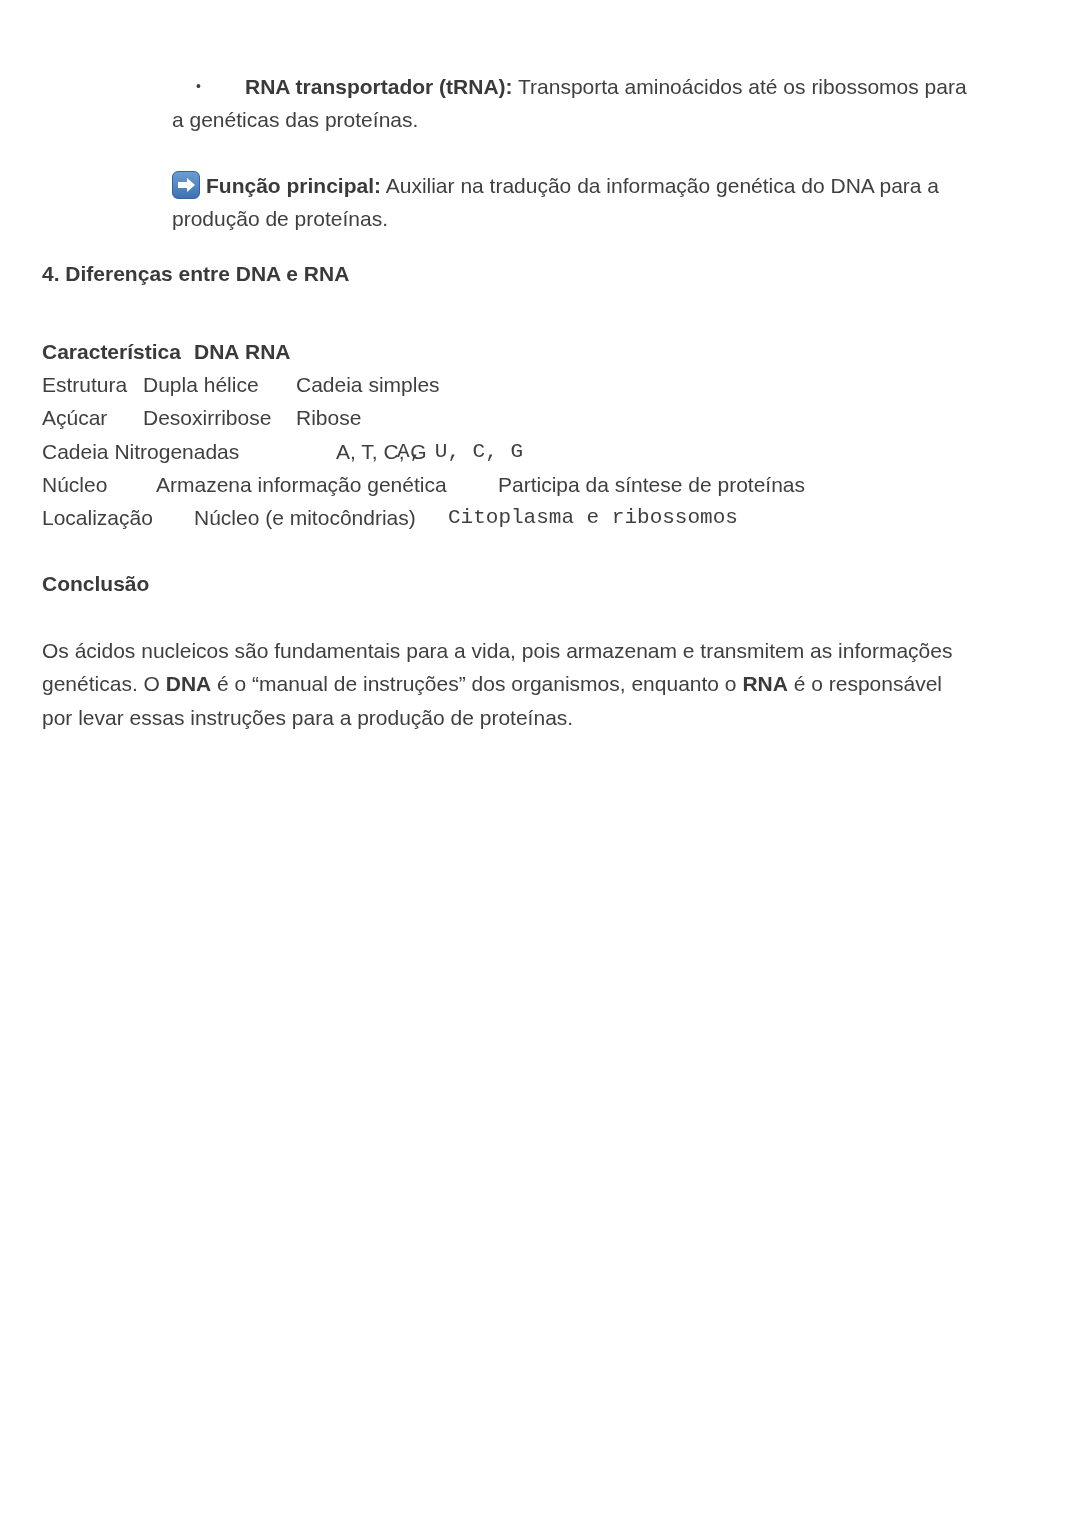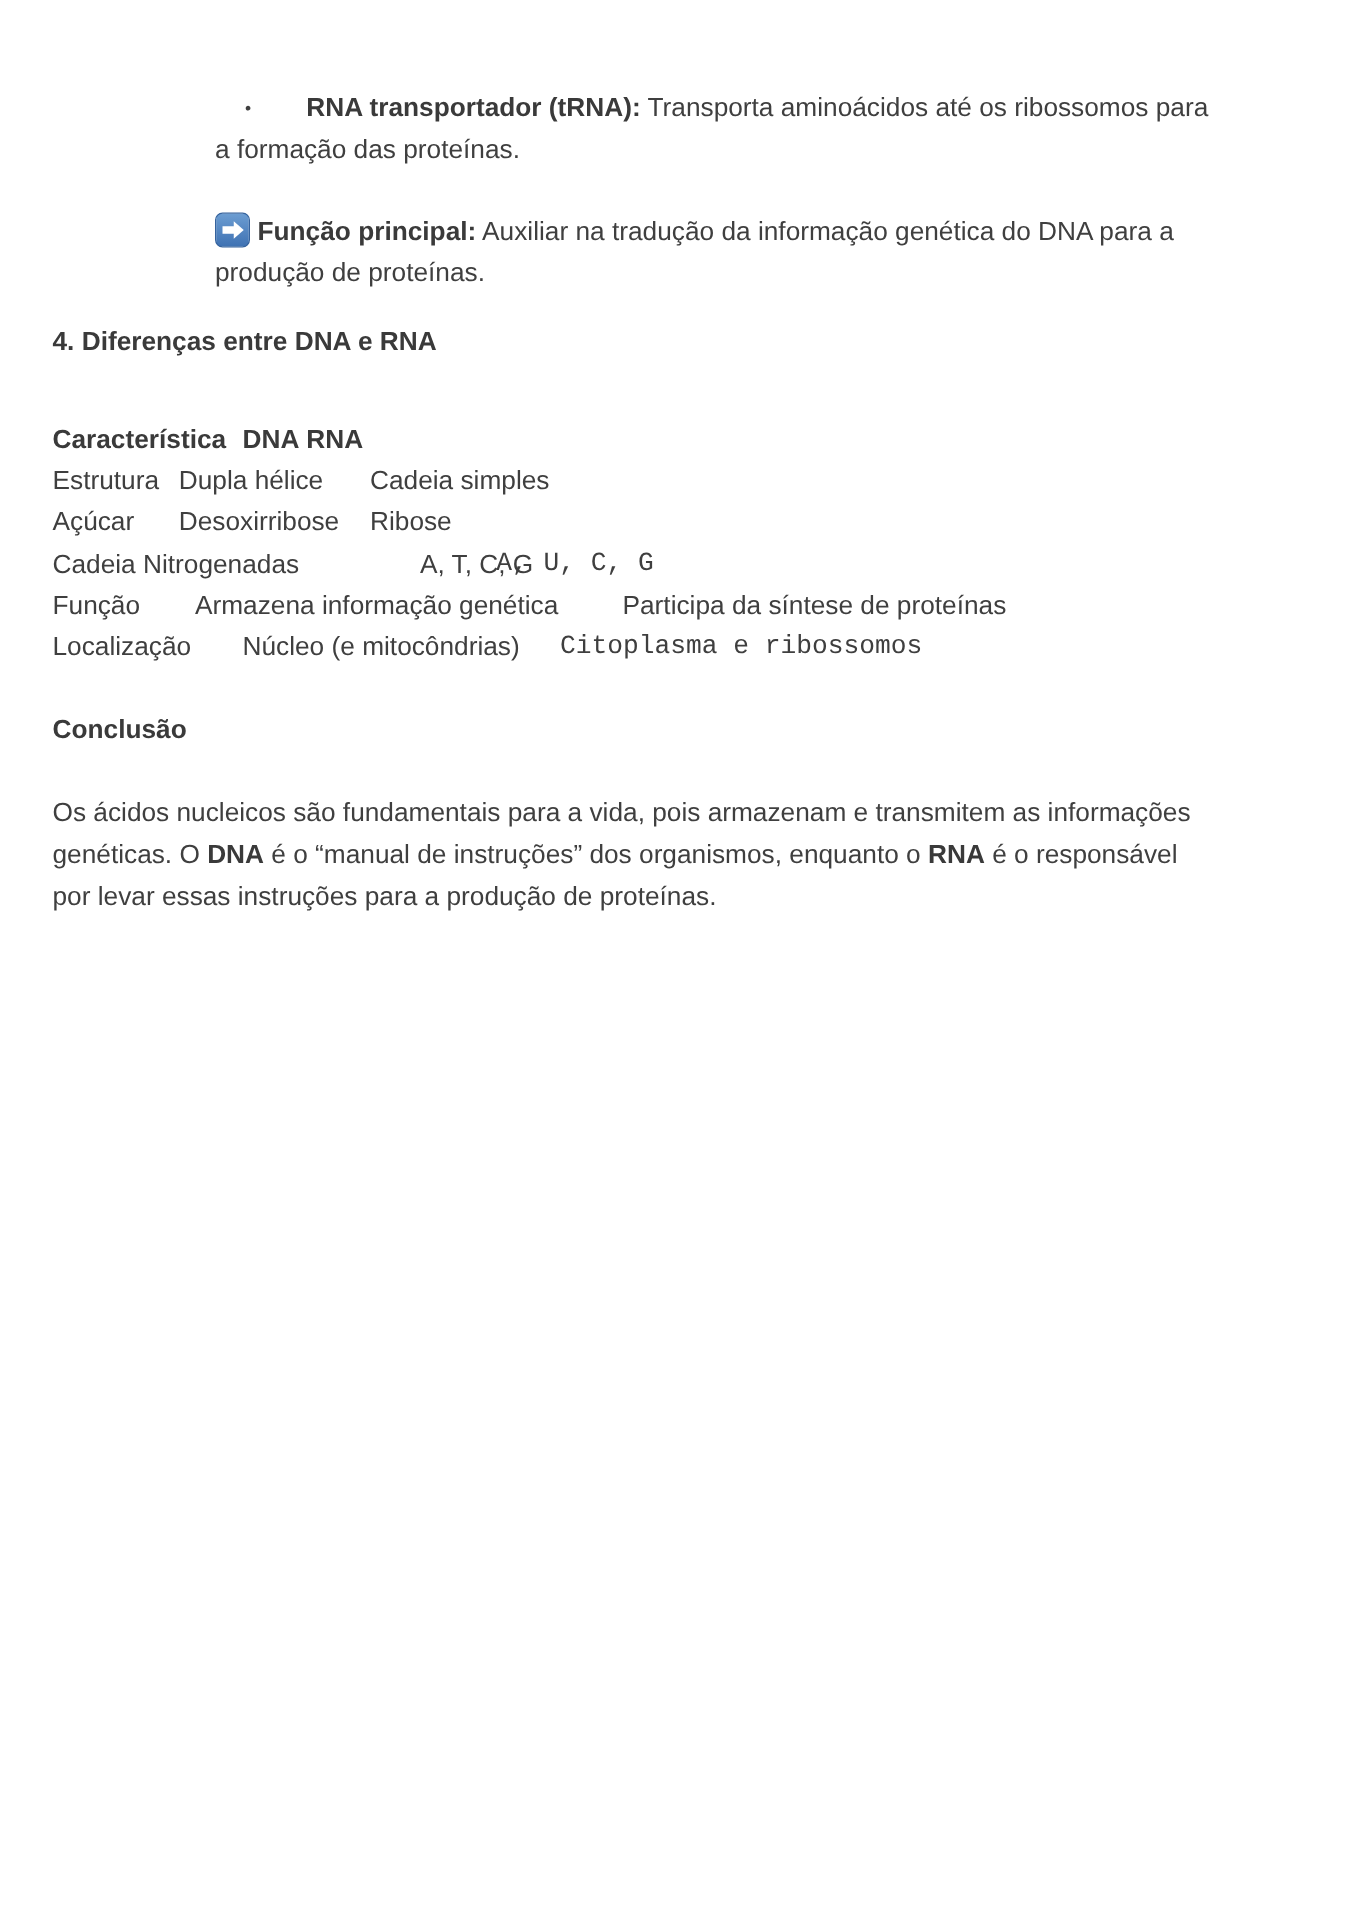--- a/index.html
+++ b/index.html
@@ -57,21 +57,21 @@
     .cell { position: absolute; white-space: nowrap; line-height: 33px; }
   </style>
 </head>
 <body>
 
 <div>
   <span class="bullet-dot">•</span>
   <div class="abs line" style="left:245px; top:70px;">
     <b>RNA transportador (tRNA):</b><span> Transporta aminoácidos até os ribossomos para</span>
   </div>
-  <div class="abs line" style="left:172px; top:103px;">a formação das proteínas.</div>
+  <div class="abs line" style="left:172px; top:103px;">a genéticas das proteínas.</div>
 </div>
 
 <div>
   <div class="abs line" style="left:172px; top:169px;">
     <span class="arrow-icon"></span><b>Função principal:</b><span> Auxiliar na tradução da informação genética do DNA para a</span>
   </div>
   <div class="abs line" style="left:172px; top:202px;">produção de proteínas.</div>
 </div>
 
 <div class="abs line bold" style="left:42px; top:257px;">4. Diferenças entre DNA e RNA</div>
@@ -95,21 +95,21 @@
     <span class="cell" style="left:296px; top:401px;text-align:right;">Ribose</span>
   </div>
 
   <div>
     <span class="cell" style="left:42px; top:435px;">Cadeia Nitrogenadas</span>
     <span class="cell" style="left:296px; top:435px;margin-left:40px;">A, T, C, G</span>
     <span class="cell" style="left:397px; top:435px;font-family:Liberation Mono, monospace;">A, U, C, G</span>
   </div>
 
   <div>
-    <span class="cell" style="left:42px; top:468px;">Função</span>
+    <span class="cell" style="left:42px; top:468px;">Núcleo</span>
     <span class="cell" style="left:156px; top:468px;">Armazena informação genética</span>
     <span class="cell" style="left:498px; top:468px;">Participa da síntese de proteínas</span>
   </div>
 
   <div>
     <span class="cell" style="left:42px; top:501px;">Localização</span>
     <span class="cell" style="left:194px; top:501px;">Núcleo (e mitocôndrias)</span>
     <span class="cell" style="left:448px; top:501px;font-family:Liberation Mono, monospace;">Citoplasma e ribossomos</span>
   </div>
 </div>

